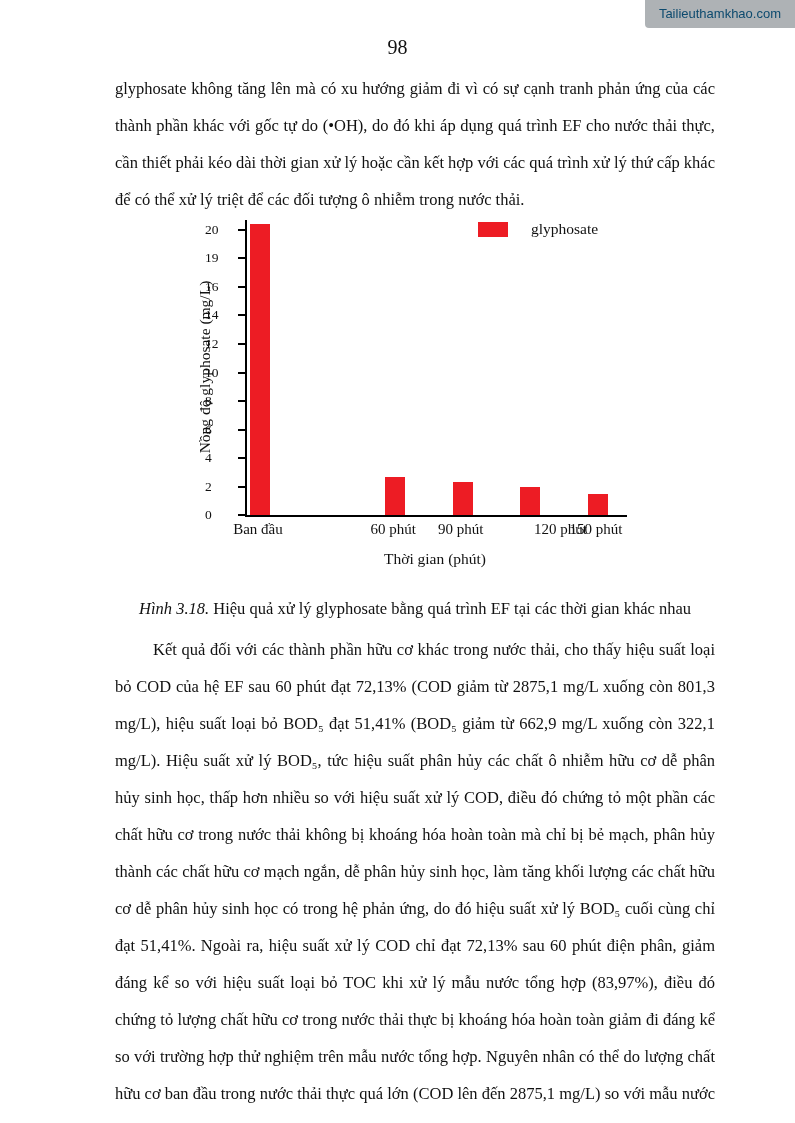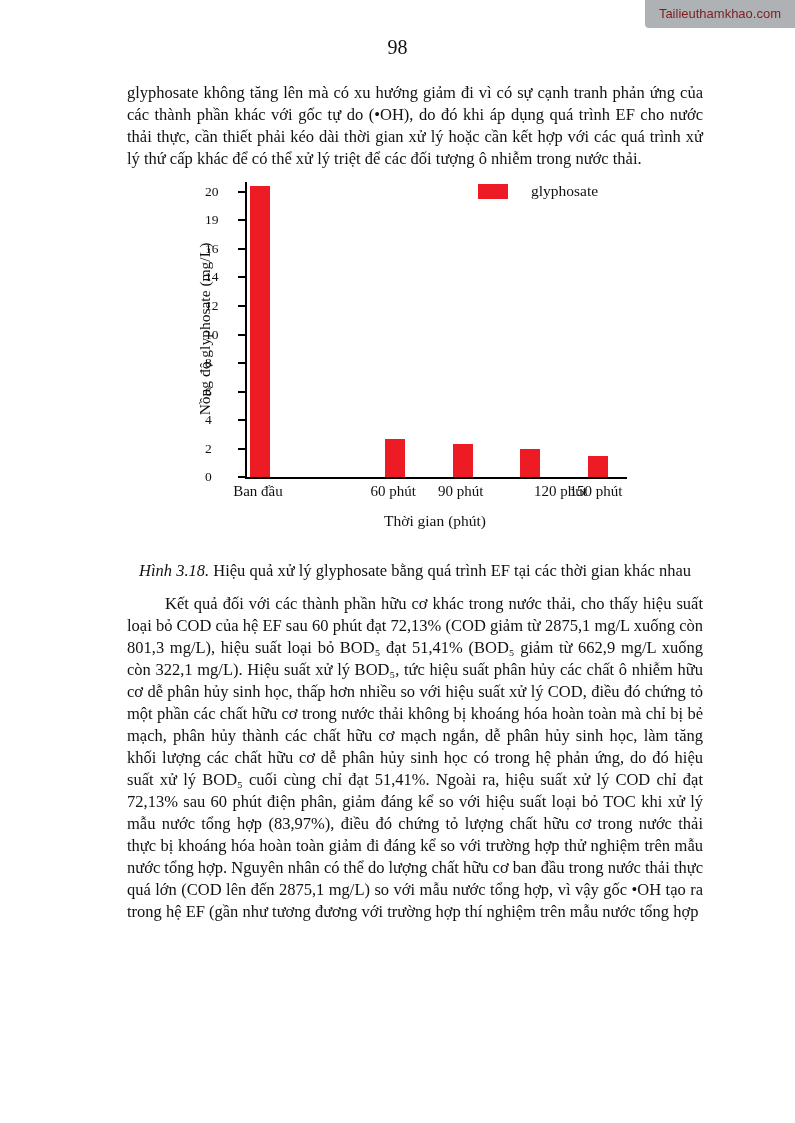--- a/index.html
+++ b/index.html
@@ -3,31 +3,31 @@
 <meta charset="utf-8">
 <style>
   html,body { margin:0; padding:0; background:#e8e8e8; }
   .page {
     position:relative; width:795px; height:1123px; margin:0 auto;
     background:#ffffff; overflow:hidden;
     font-family:"Liberation Serif","DejaVu Serif",serif; color:#111;
   }
   .watermark {
     position:absolute; top:0; right:0; height:28px; line-height:28px;
-    padding:0 14px; background:#aeb2b5; color:#7f1d1d;
+    padding:0 14px; background:#aeb2b5; color:#0c4a6e;
     font-family:"Liberation Sans","DejaVu Sans",sans-serif; font-size:13px;
     border-bottom-left-radius:4px;
   }
   .page-number {
     position:absolute; top:36px; left:0; width:100%; text-align:center;
     font-size:20px;
   }
   .content { position:absolute; left:115px; top:70px; width:600px; }
   .para {
-    margin:12px; font-size:16.5px; line-height:22px; text-align:justify;
+    margin:0; font-size:16.5px; line-height:37px; text-align:justify;
   }
   .para.indent { text-indent:38px; }
   .body-para { margin-top:12px; }
 
   
   .chart { position:relative; width:600px; height:352px; margin-top:2px; }
   .plot {
     position:absolute; left:130px; top:0; width:380px; height:295px;
     border-left:2px solid #000; border-bottom:2px solid #000;
   }

